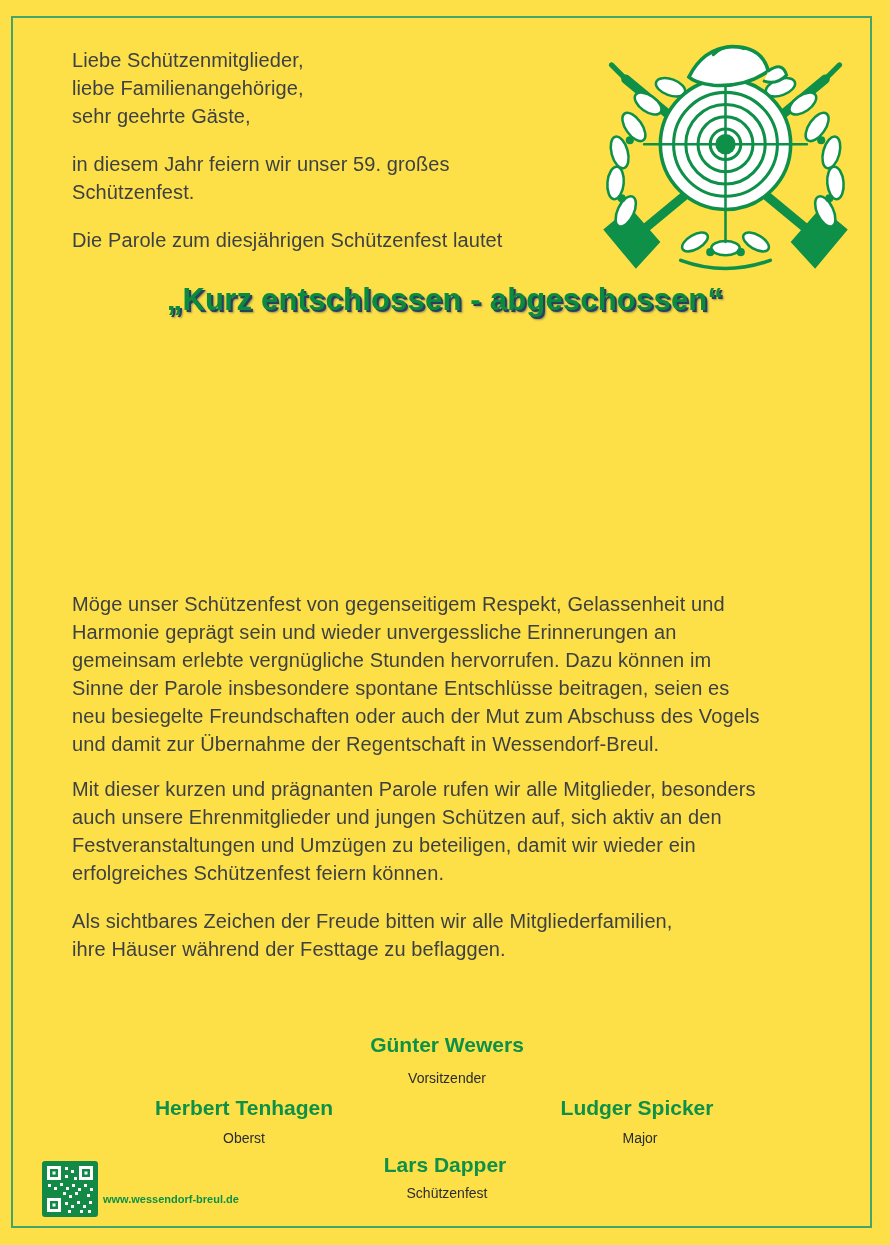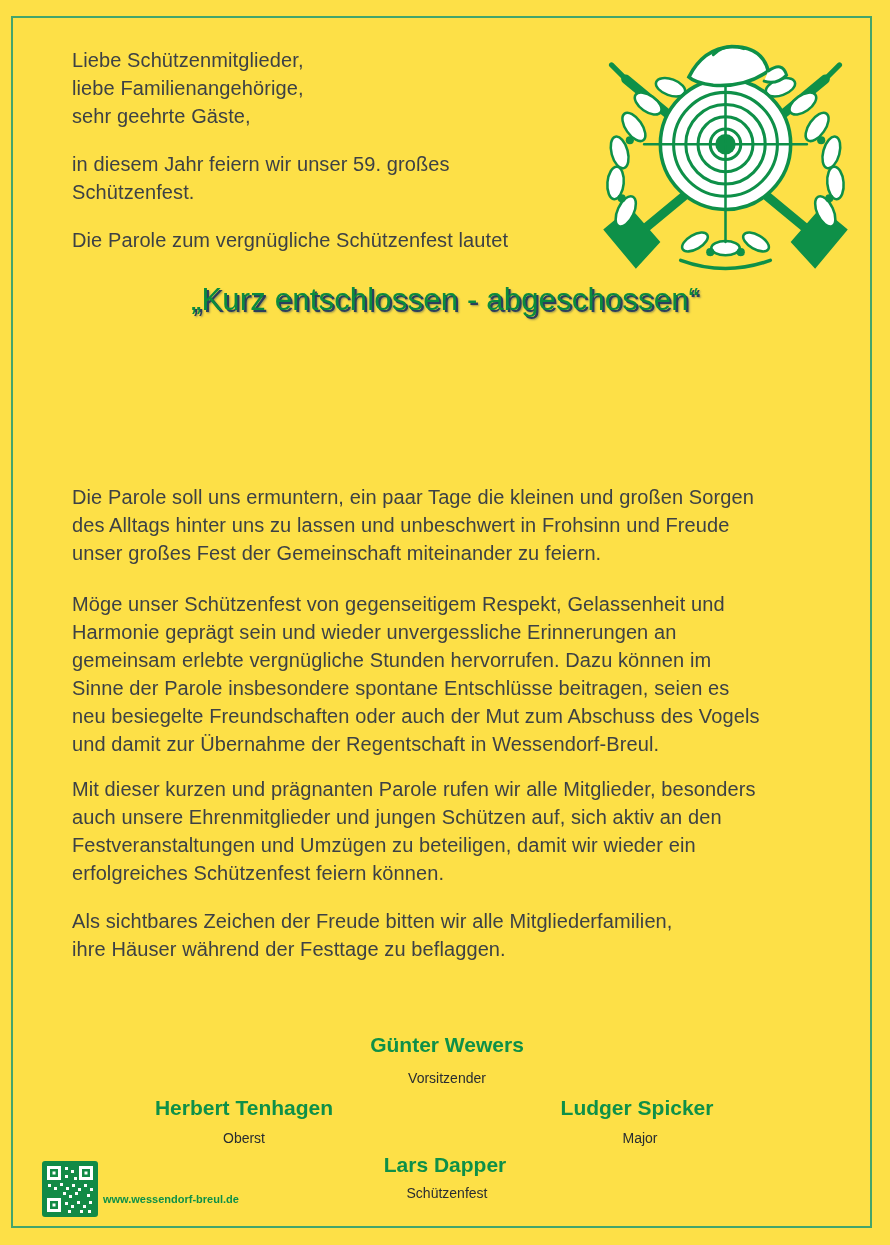--- a/index.html
+++ b/index.html
@@ -19,21 +19,21 @@
   }
   .txt{
     position:absolute;left:72px;width:770px;
     font-size:20px;line-height:28px;color:#3d4145;
     white-space:pre-line;
     letter-spacing:0.1px;
   }
   .motto{
     position:absolute;left:12px;top:282px;width:866px;
     text-align:center;
-    font-size:31px;font-weight:normal;color:#0b8b3e;
+    font-size:31px;font-weight:bold;color:#0b8b3e;
     text-shadow:2px 2px 0 #2b3f5c, 3px 3px 2px rgba(35,55,90,.45);
     letter-spacing:0.2px;
   }
   .sig-name{
     position:absolute;transform:translateX(-50%);
     font-size:21px;font-weight:bold;color:#0e9048;white-space:nowrap;
   }
   .sig-title{
     position:absolute;transform:translateX(-50%);
     font-size:14px;font-weight:normal;color:#282c31;white-space:nowrap;
@@ -52,28 +52,25 @@
 <div class="page">
   <div class="frame"></div>
 
   <div class="txt" style="top:46px">Liebe Schützenmitglieder,
 liebe Familienangehörige,
 sehr geehrte Gäste,</div>
 
   <div class="txt" style="top:150px">in diesem Jahr feiern wir unser 59. großes
 Schützenfest.</div>
 
-  <div class="txt" style="top:226px">Die Parole zum vergnügliche Schützenfest lautet</div>
+  <div class="txt" style="top:226px">Die Parole zum diesjährigen Schützenfest lautet</div>
 
   <div class="motto">„Kurz entschlossen - abgeschossen“</div>
 
 
-  <div class="txt" style="top:483px">Die Parole soll uns ermuntern, ein paar Tage die kleinen und großen Sorgen
-des Alltags hinter uns zu lassen und unbeschwert in Frohsinn und Freude
-unser großes Fest der Gemeinschaft miteinander zu feiern.</div>
 
   <div class="txt" style="top:590px">Möge unser Schützenfest von gegenseitigem Respekt, Gelassenheit und
 Harmonie geprägt sein und wieder unvergessliche Erinnerungen an
 gemeinsam erlebte vergnügliche Stunden hervorrufen. Dazu können im
 Sinne der Parole insbesondere spontane Entschlüsse beitragen, seien es
 neu besiegelte Freundschaften oder auch der Mut zum Abschuss des Vogels
 und damit zur Übernahme der Regentschaft in Wessendorf-Breul.</div>
 
   <div class="txt" style="top:775px">Mit dieser kurzen und prägnanten Parole rufen wir alle Mitglieder, besonders
 auch unsere Ehrenmitglieder und jungen Schützen auf, sich aktiv an den

